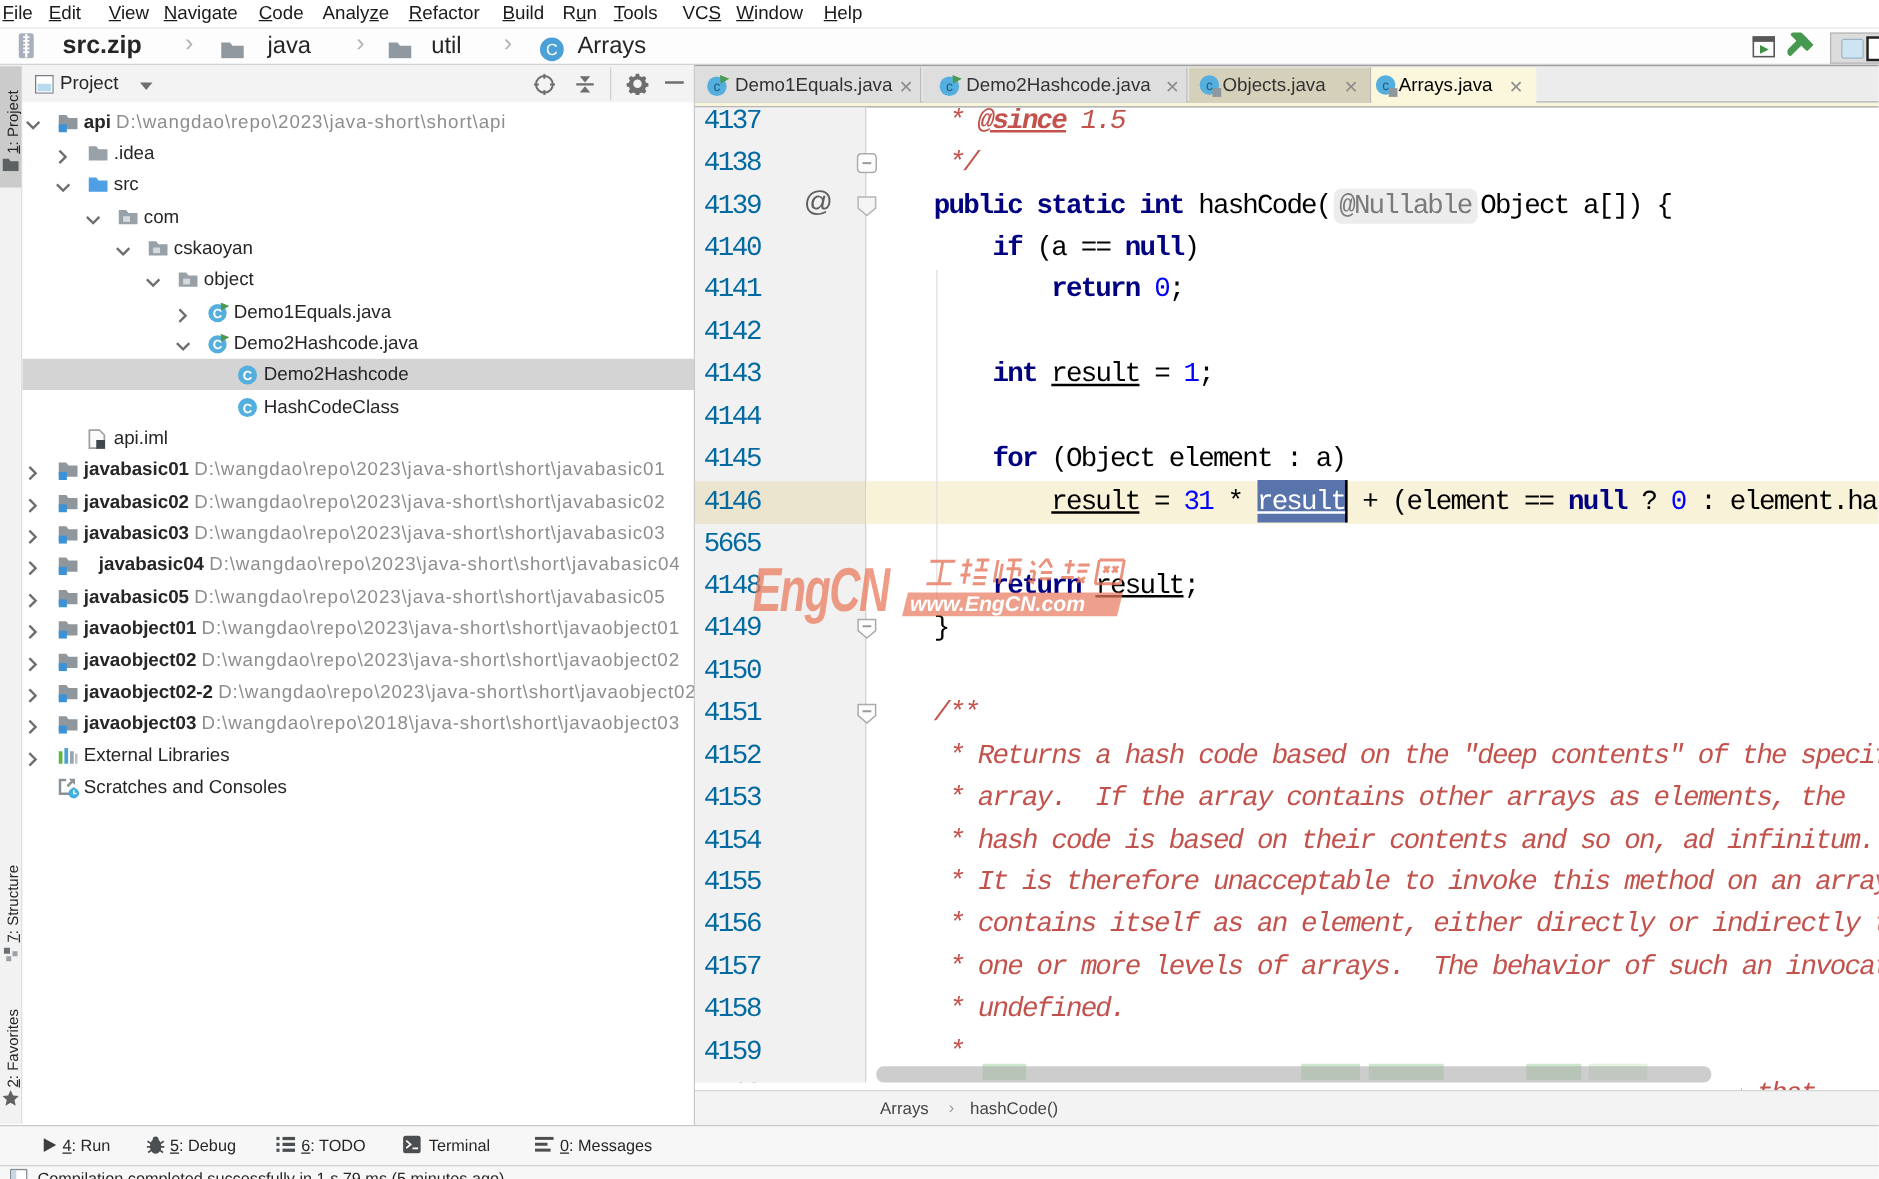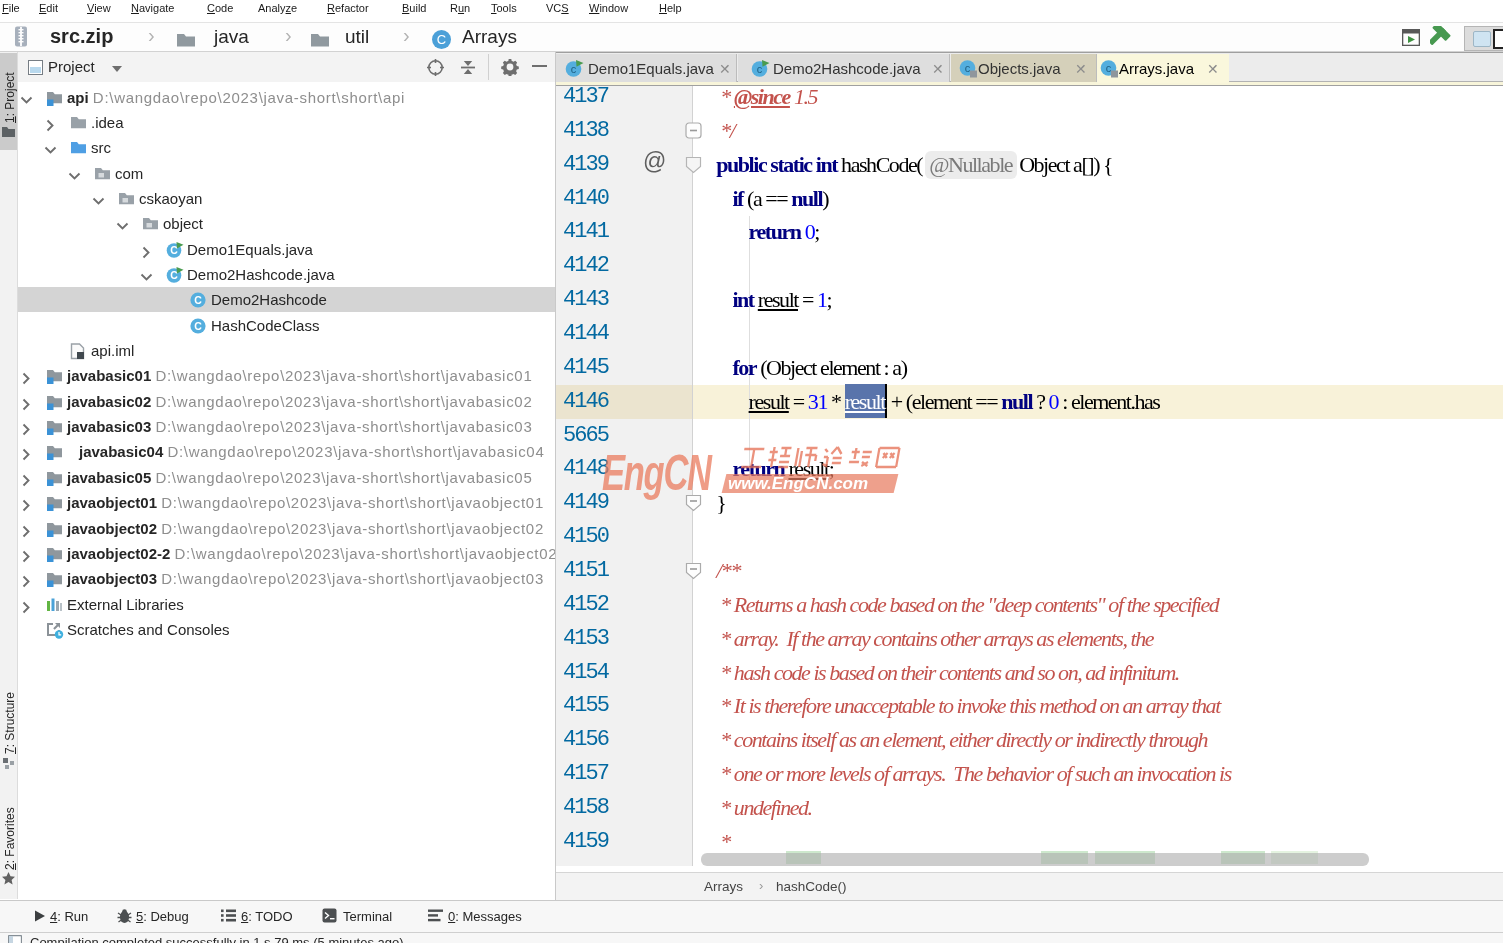--- a/index.html
+++ b/index.html
@@ -1,38 +1,38 @@
 <!DOCTYPE html>
 <html><head><meta charset="utf-8">
 <style>
   html,body{margin:0;padding:0;width:1503px;height:943px;overflow:hidden;background:#fff;
     font-family:"Liberation Sans",sans-serif;}
   .abs{position:absolute;}
   #menubar{position:absolute;left:0;top:0;width:1503px;height:22px;background:#fff;border-bottom:1px solid #e4e4e4;}
-  .mi{position:absolute;top:2px;font-size:11px;color:#1a1a1a;white-space:nowrap;}
+  .mi{position:absolute;top:2px;font-size:15px;color:#1a1a1a;white-space:nowrap;}
   .mi u{text-decoration:underline;}
   #crumbs{position:absolute;left:0;top:23px;width:1503px;height:28px;background:#fdfdfd;border-bottom:1px solid #d2d2d2;}
   .ct{position:absolute;top:3px;font-size:19px;color:#262626;white-space:nowrap;}
   .sep{position:absolute;top:1px;font-size:20px;color:#b3b3b3;}
   #stripe{position:absolute;left:0;top:52px;width:17px;height:847px;background:#f2f2f2;border-right:1px solid #dcdcdc;}
   .vlabel{position:absolute;font-size:12px;color:#262626;white-space:nowrap;transform:rotate(-90deg);transform-origin:0 0;}
   #phead{position:absolute;left:18px;top:52px;width:538px;height:30px;background:#f3f3f3;}
   #tree{position:absolute;left:18px;top:82px;width:538px;height:817px;background:#fff;overflow:hidden;}
   .trow{position:absolute;left:0;height:25px;font-size:15px;color:#262626;white-space:nowrap;}
   .trow b{font-weight:bold;}
   .trow .pth{color:#8e8e8e;letter-spacing:0.7px;}
   #editor{position:absolute;left:556px;top:52px;width:947px;height:847px;background:#fff;overflow:hidden;}
   #tabbar{position:absolute;left:0;top:0;width:947px;height:30px;background:#ececec;border-top:1px solid #9f9f9f;border-bottom:1px solid #b2b2b2;box-sizing:border-box;}
   .tab{position:absolute;top:1px;height:28px;font-size:15px;color:#333;}
   .tab .tx{position:absolute;top:6px;}
   .tclose{position:absolute;top:7px;font-size:14px;color:#8c8c8c;}
   #gutter{position:absolute;left:0;top:34px;width:136px;height:786px;background:#f1f1f1;border-right:1px solid #d2d2d2;}
   .gnum{position:absolute;left:0;width:52px;text-align:right;font-family:"Liberation Mono",monospace;
       font-size:22px;letter-spacing:-1.95px;line-height:33.86px;height:33.86px;color:#0369a1;}
-  .cline{position:absolute;left:144px;white-space:pre;font-family:Liberation Serif, serif;
+  .cline{position:absolute;left:144px;white-space:pre;font-family:Liberation Mono, monospace;
       font-size:22px;letter-spacing:-1.45px;line-height:33.86px;height:33.86px;color:#000;}
   .kw{color:#000080;font-weight:bold;}
   .num{color:#0000ff;}
   .cm{color:#c3524c;font-style:italic;}
   .un{text-decoration:underline;}
   .sel{background:#5974ab;color:#fff;border-right:2px solid #000;text-decoration:underline;padding:5px 0 4px 0;}
   #brbar{position:absolute;left:556px;top:872px;width:947px;height:28px;background:#f3f3f3;border-top:1px solid #d5d5d5;box-sizing:border-box;z-index:10;}
   #btoolbar{position:absolute;left:0;top:900px;width:1503px;height:32px;background:#f7f7f7;border-top:1px solid #c9c9c9;box-sizing:border-box;z-index:10;}
   .bt{position:absolute;top:8px;font-size:13px;color:#262626;white-space:nowrap;}
   .bt u{text-decoration:underline;}
@@ -325,21 +325,21 @@
       <span class="abs" style="left:49px;top:4px;"><b>javaobject02-2</b> <span class="pth">D:\wangdao\repo\2023\java-short\short\javaobject02-2</span></span>
     </div>
 <div class="trow" style="top:484.2px;width:538px;">
       <svg class="abs" style="left:4px;top:9px" width="9" height="13">
         <path d="M1.5 1.5 l5 5 l-5 5" stroke="#6e6e6e" stroke-width="1.9" fill="none"></path>
       </svg>
       <svg class="abs" style="left:28px;top:5px" width="17" height="16">
         <path d="M1 2 h6 l1.8 2.3 h7.2 v9 h-15 z" fill="#8f979d"></path>
         <rect x="1" y="9.5" width="6.5" height="6.5" fill="#3b92d6"></rect>
       </svg>
-      <span class="abs" style="left:49px;top:4px;"><b>javaobject03</b> <span class="pth">D:\wangdao\repo\2023\java-short\short\javaobject03</span></span>
+      <span class="abs" style="left:49px;top:4px;"><b>javaobject03</b> <span class="pth">D:\wangdao\repo\2018\java-short\short\javaobject03</span></span>
     </div>
 <div class="trow" style="top:534.9px;width:538px;">
       <svg class="abs" style="left:28px;top:5px" width="18" height="17">
         <path d="M1 1 h6 v2 h-4 v9 h9 v-4 h2 v6 h-13 z" fill="#8b9298"></path>
         <path d="M9 1 h5 v5 l-1.8 -1.8 l-3.5 3.5 l-1.5 -1.5 l3.5 -3.5 z" fill="#8b9298"></path>
         <circle cx="13" cy="12.5" r="4.2" fill="#3fb0df"></circle>
         <path d="M13 10 v2.8 h2.2" stroke="#fff" stroke-width="1.2" fill="none"></path>
       </svg>
       <span class="abs" style="left:49px;top:4px;">Scratches and Consoles</span>
     </div>

